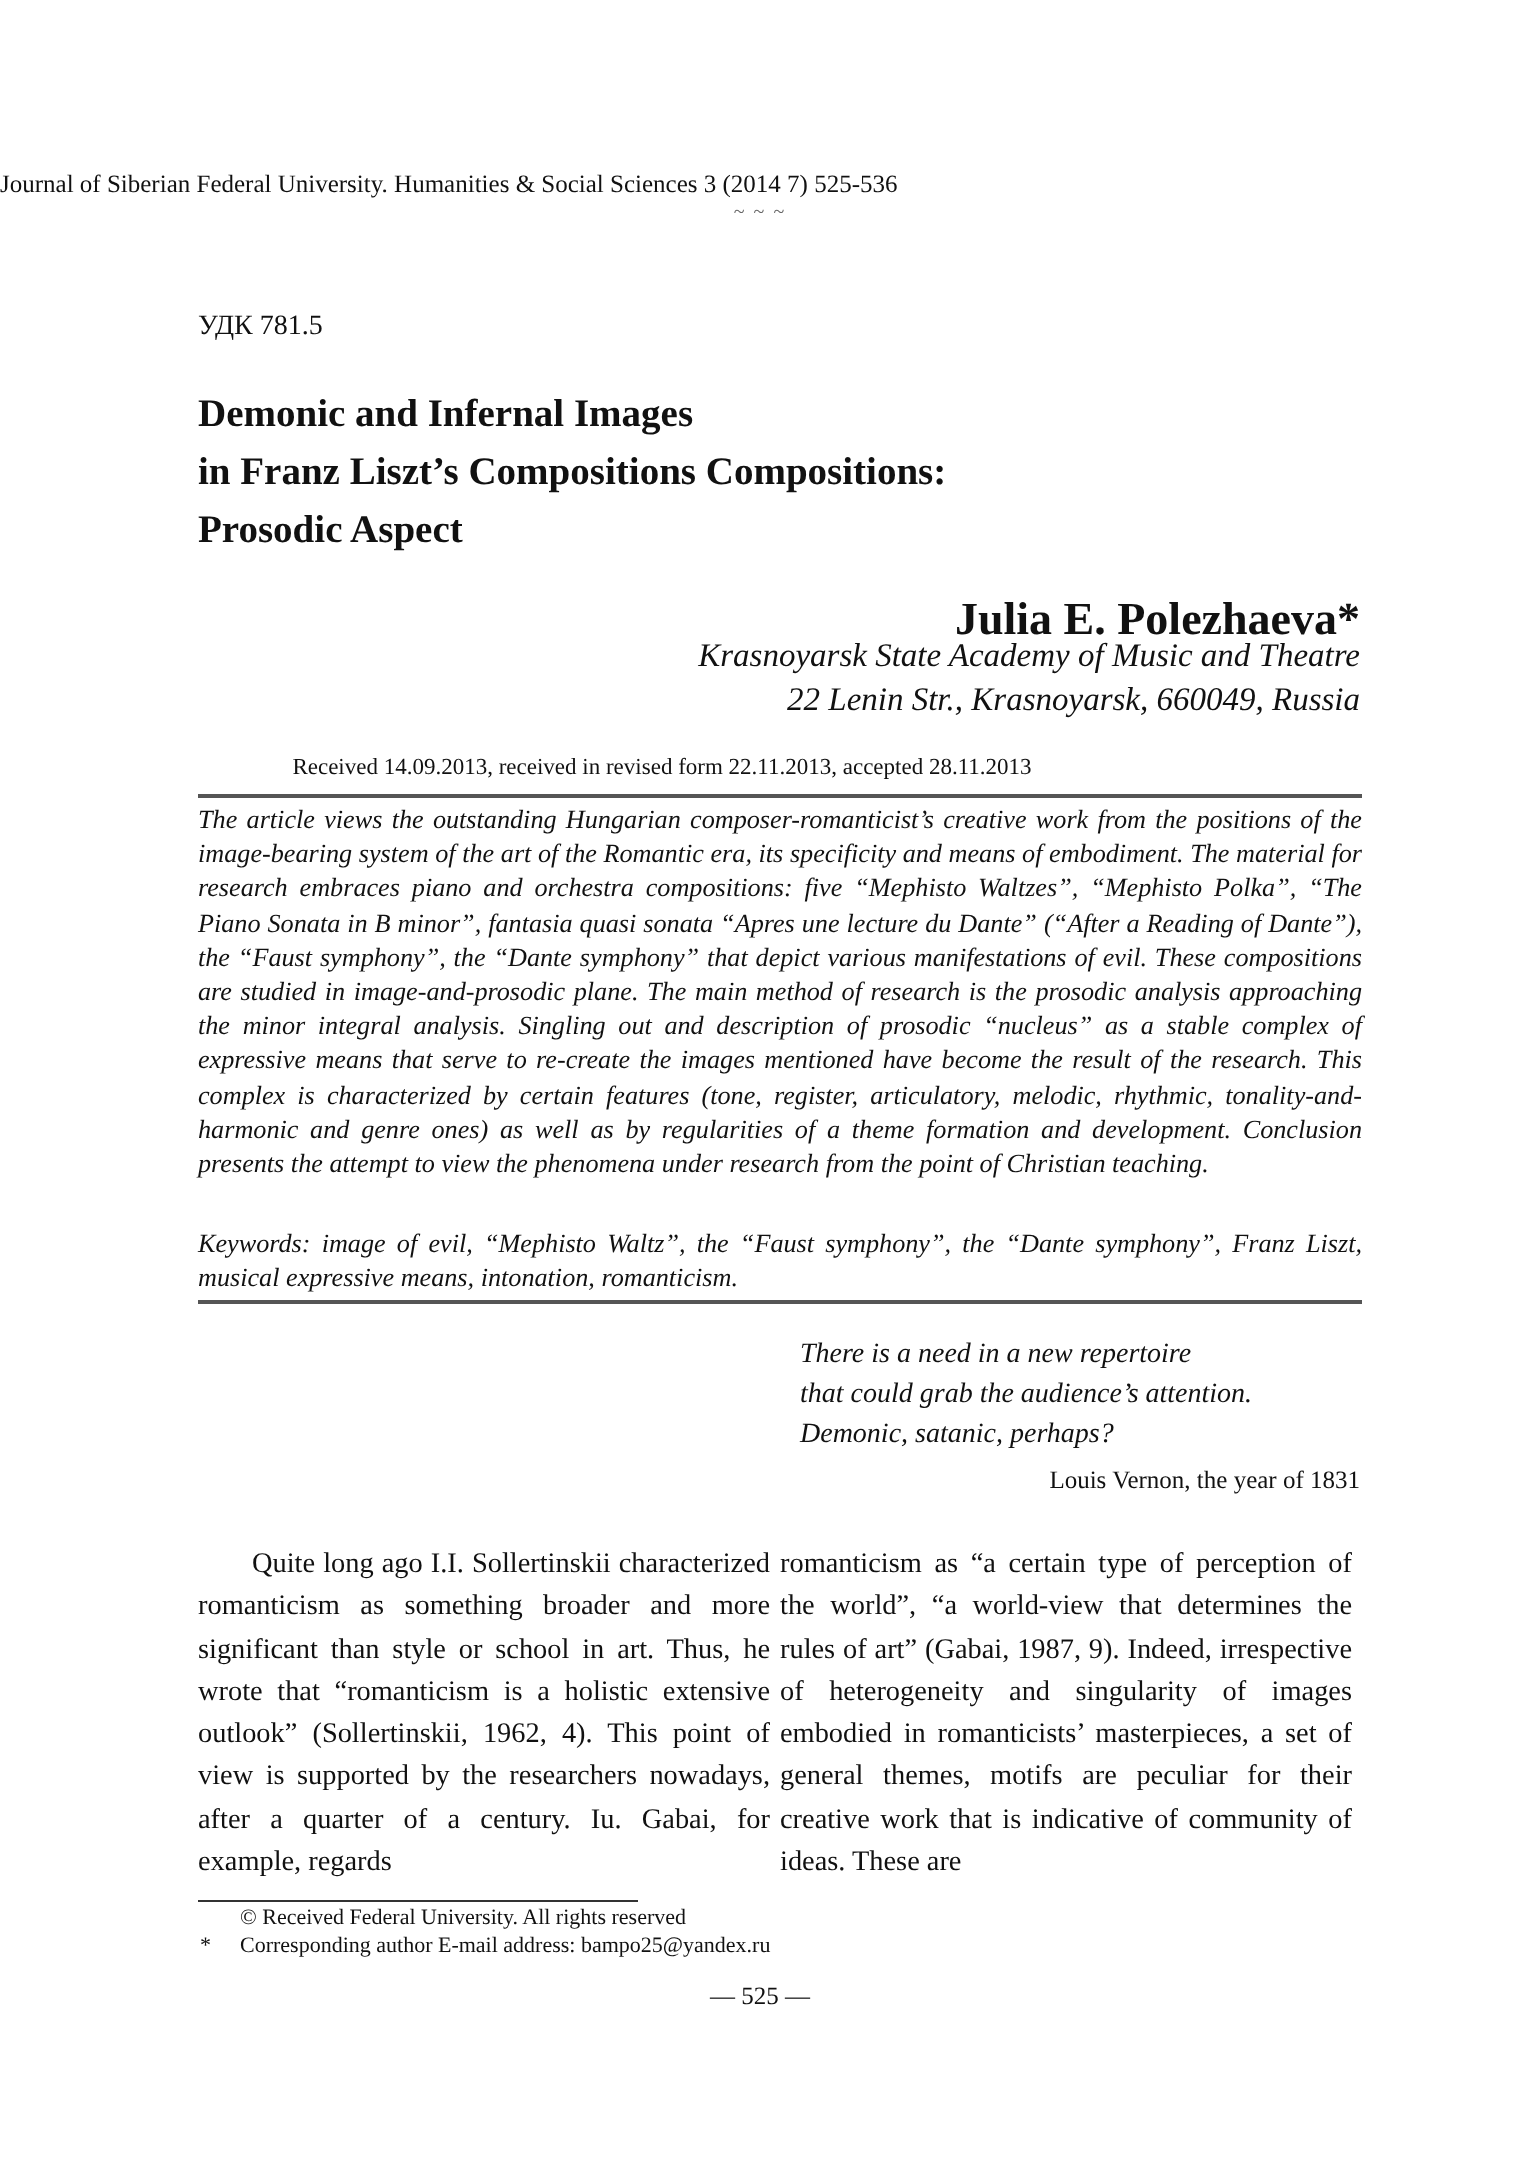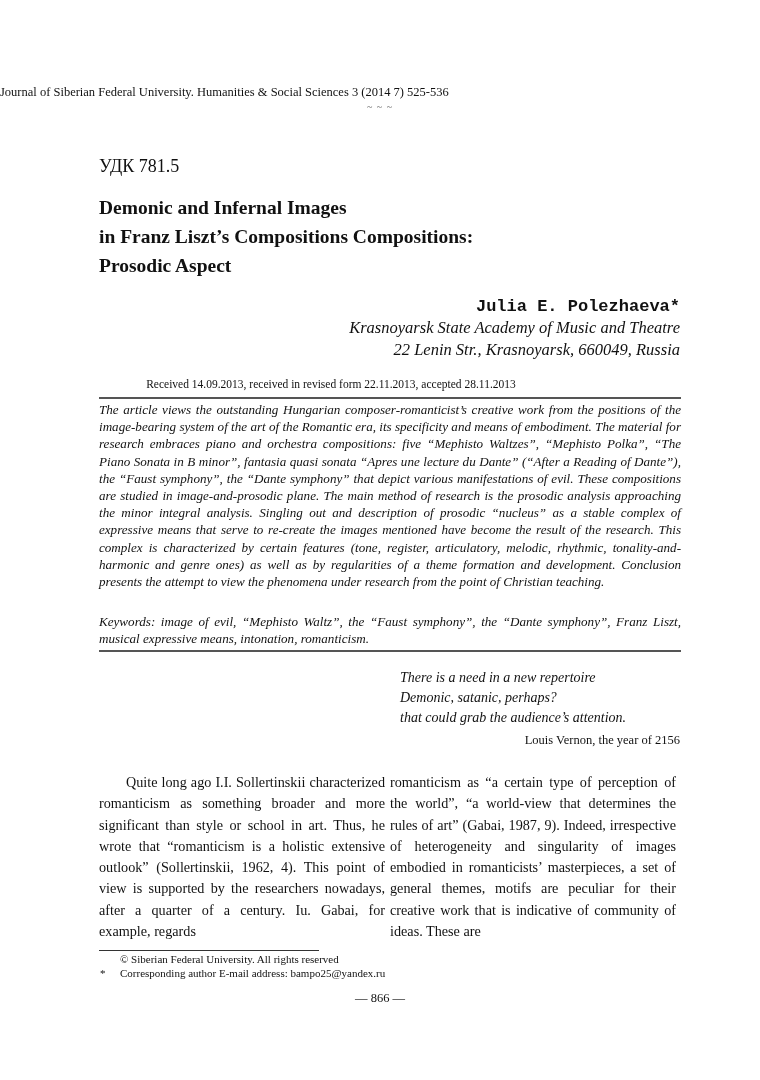--- a/index.html
+++ b/index.html
@@ -1,25 +1,25 @@
 <!DOCTYPE html>
 <html><head>
   <meta charset="utf-8">
   <style>
     html, body { margin: 0; padding: 0; background: #ffffff; }
     body { width: 760px; height: 1080px; position: relative; overflow: hidden;
            font-family: "Liberation Serif", serif; color: #111; }
     .abs { position: absolute; }
     #journal { left: 0; width: 744px; top: 85px; font-size: 12.5px; }
     #tilde { left: 0; width: 760px; top: 101px; text-align: center; font-size: 10px; color: #666; letter-spacing: 1px; }
-    #udk { left: 99px; top: 156px; font-size: 18px; }
+    #udk { left: 99px; top: 156px; font-size: 14px; }
     .title-line { left: 99px; font-size: 19.5px; font-weight: bold; }
     #t1 { top: 197px; } #t2 { top: 226px; } #t3 { top: 255px; }
     .auth { right: 80px; text-align: right; }
-    #author { top: 297px; font-size: 17px; font-weight: bold; font-family: Liberation Mono, monospace; }
+    #author { top: 297px; font-size: 23px; font-weight: bold; }
     #affil { top: 318px; font-size: 16.5px; font-style: italic; }
     #addr { top: 340px; font-size: 16.5px; font-style: italic; }
     #received { left: 0; width: 662px; top: 378px; text-align: center; font-size: 11.5px; }
     .rule { position: absolute; left: 99px; width: 582px; height: 2px; background: #555; }
     #rule1 { top: 397px; } #rule2 { top: 650px; }
     #abstract { left: 99px; width: 582px; top: 401px; font-size: 13.1px; font-style: italic;
                 line-height: 17.2px; text-align: justify; }
     #keywords { left: 99px; width: 582px; top: 613px; font-size: 13.1px; font-style: italic;
                 line-height: 17.2px; text-align: justify; }
     #epigraph { left: 400px; top: 668px; font-size: 14px; font-style: italic; line-height: 20px; }
@@ -52,26 +52,26 @@
 
 <div class="abs" id="received">Received 14.09.2013, received in revised form 22.11.2013, accepted 28.11.2013</div>
 <div class="rule" id="rule1"></div>
 
 <div class="abs" id="abstract">The article views the outstanding Hungarian composer-romanticist’s creative work from the positions of the image-bearing system of the art of the Romantic era, its specificity and means of embodiment. The material for research embraces piano and orchestra compositions: five “Mephisto Waltzes”, “Mephisto Polka”, “The Piano Sonata in B minor”, fantasia quasi sonata “Apres une lecture du Dante” (“After a Reading of Dante”), the “Faust symphony”, the “Dante symphony” that depict various manifestations of evil. These compositions are studied in image-and-prosodic plane. The main method of research is the prosodic analysis approaching the minor integral analysis. Singling out and description of prosodic “nucleus” as a stable complex of expressive means that serve to re-create the images mentioned have become the result of the research. This complex is characterized by certain features (tone, register, articulatory, melodic, rhythmic, tonality-and-harmonic and genre ones) as well as by regularities of a theme formation and development. Conclusion presents the attempt to view the phenomena under research from the point of Christian teaching.</div>
 <div class="abs" id="keywords">Keywords: image of evil, “Mephisto Waltz”, the “Faust symphony”, the “Dante symphony”, Franz Liszt, musical expressive means, intonation, romanticism.</div>
 <div class="rule" id="rule2"></div>
 
 <div class="abs" id="epigraph">
   <div>There is a need in a new repertoire</div>
+  <div>that could grab the audience’s attention.</div>
   <div>Demonic, satanic, perhaps?</div>
-  <div>that could grab the audience’s attention.</div>
 </div>
-<div class="abs" id="epi-src">Louis Vernon, the year of 2156</div>
+<div class="abs" id="epi-src">Louis Vernon, the year of 1831</div>
 
 <div class="abs col" id="col1">Quite long ago I.I. Sollertinskii characterized romanticism as something broader and more significant than style or school in art. Thus, he wrote that “romanticism is a holistic extensive outlook” (Sollertinskii, 1962, 4). This point of view is supported by the researchers nowadays, after a quarter of a century. Iu. Gabai, for example, regards</div>
 <div class="abs col" id="col2">romanticism as “a certain type of perception of the world”, “a world-view that determines the rules of art” (Gabai, 1987, 9). Indeed, irrespective of heterogeneity and singularity of images embodied in romanticists’ masterpieces, a set of general themes, motifs are peculiar for their creative work that is indicative of community of ideas. These are</div>
 
 <div id="fn-rule"></div>
-<div class="abs fn" id="fn1">© Siberian Federal University. All rights reserved</div>
+<div class="abs fn" id="fn1">© Received Federal University. All rights reserved</div>
 <div class="abs fn" id="fn2-star">*</div>
 <div class="abs fn" id="fn2">Corresponding author E-mail address: bampo25@yandex.ru</div>
 
-<div class="abs" id="pagenum">— 866 —</div>
+<div class="abs" id="pagenum">— 525 —</div>
 
 </body></html>

